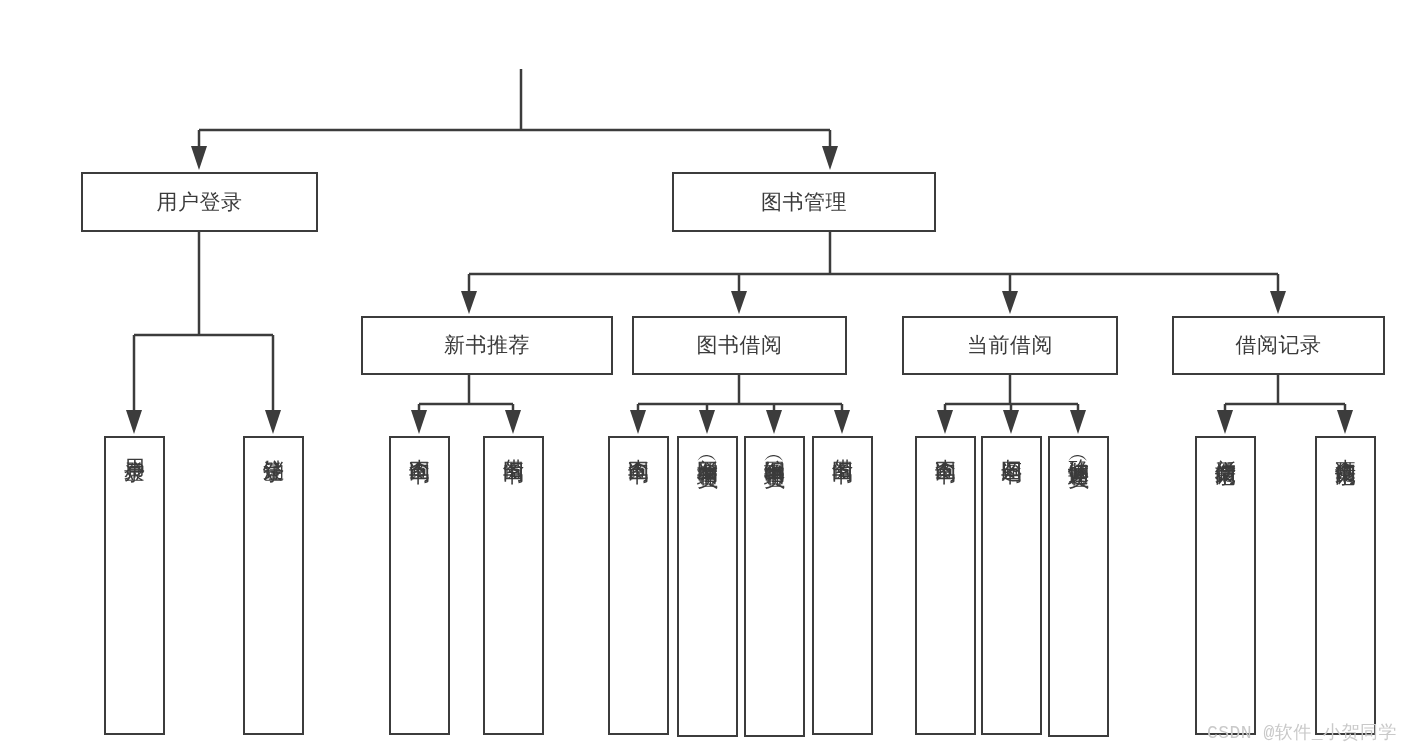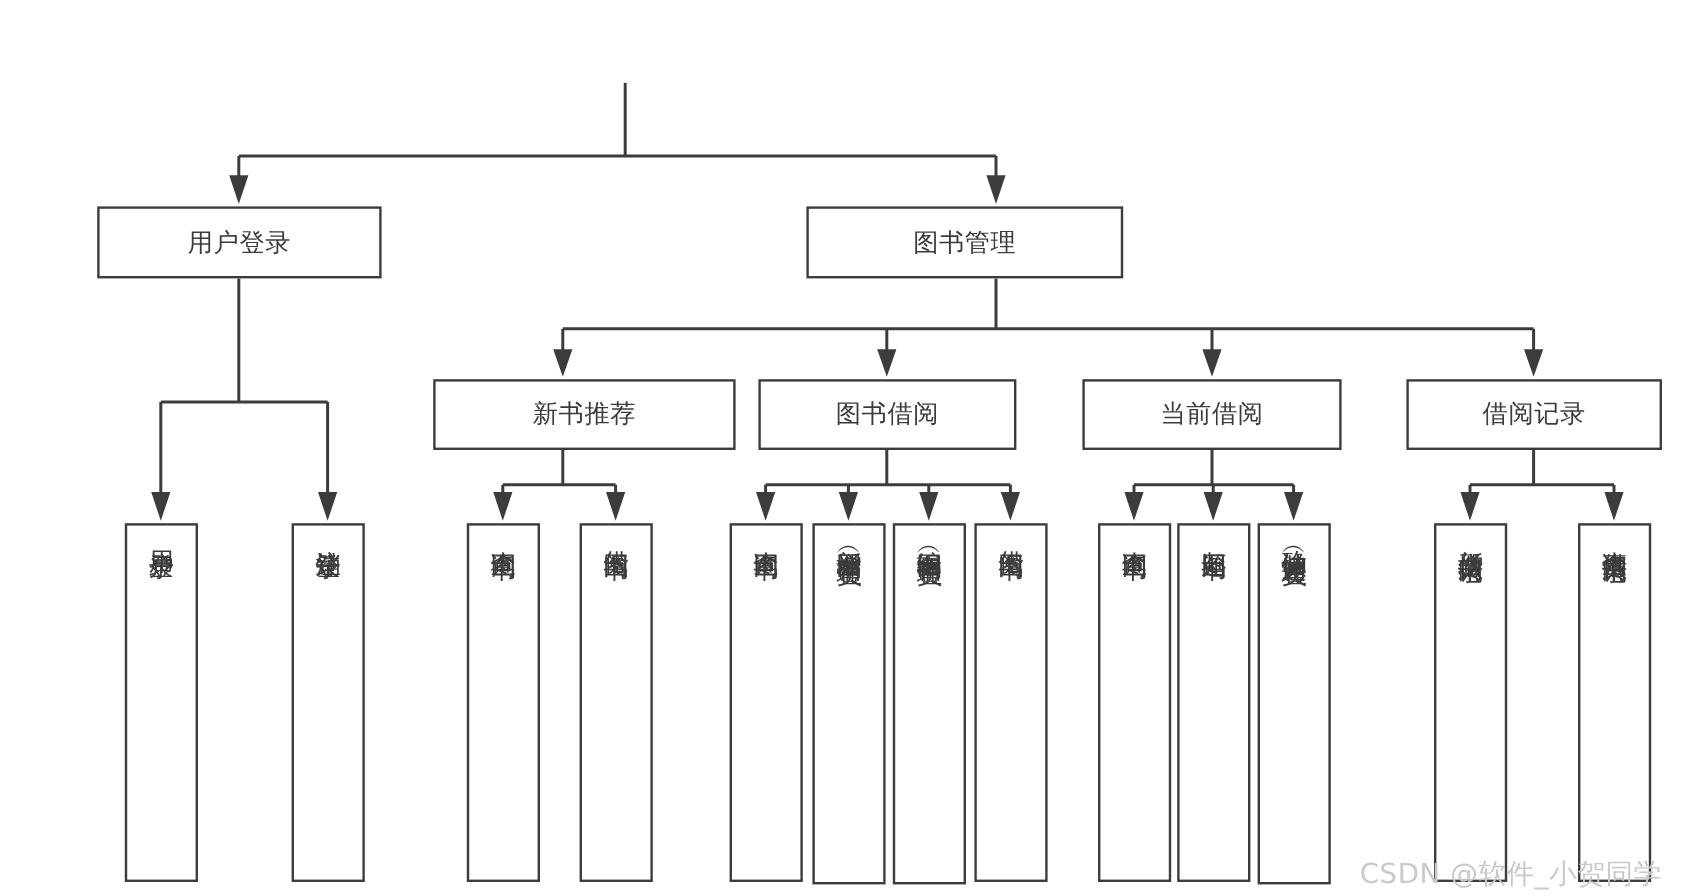--- a/index.html
+++ b/index.html
@@ -61,27 +61,28 @@
   }
   #wires line, #wires path{
     stroke:#3c3c3c;
     stroke-width:2.5;
     fill:none;
   }
   .arrow-head{fill:#3c3c3c;stroke:none;}
   
   #watermark{
     position:absolute;
-    right:20px;
+    right:8px;
     bottom:3px;
-    font-size:23px;
+    font-size:18px;
     color:#c9c9c9;
     letter-spacing:.5px;
     white-space:nowrap;
     user-select:none;
+    font-family:Liberation Mono, monospace;
   }
 </style>
 </head>
 <body>
 
 <div id="canvas">
 
   <svg id="wires" viewBox="0 0 1405 747" xmlns="http://www.w3.org/2000/svg">
 
     <line x1="521" y1="69" x2="521" y2="130"></line>

